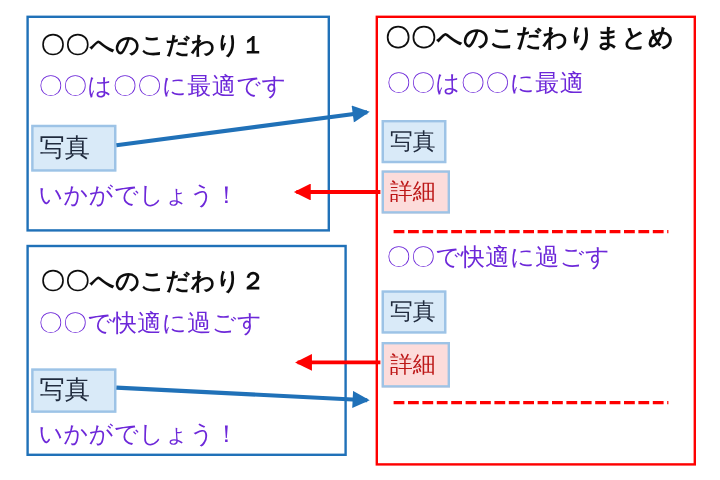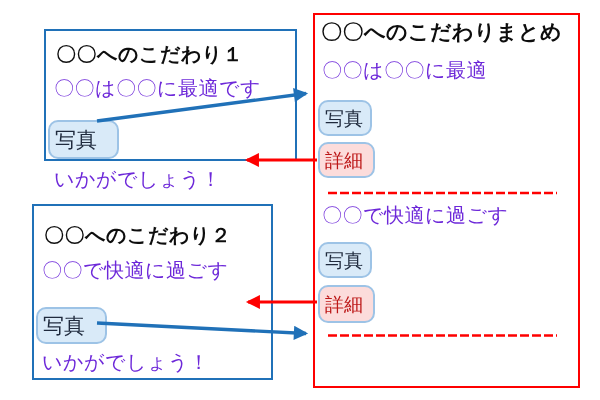--- a/index.html
+++ b/index.html
@@ -7,41 +7,41 @@
     position:relative;width:600px;height:400px;background:#ffffff;
     font-family:"Liberation Sans","DejaVu Sans",sans-serif;overflow:hidden;
   }
   .panel{position:absolute;box-sizing:border-box;background:#ffffff;}
   .panel-blue{border:2.5px solid #2071b8;}
   .panel-red{border:2.5px solid #fe0000;}
   .txt{position:absolute;white-space:nowrap;color:#6d28d9;font-size:20px;letter-spacing:.5px;line-height:1.1;}
   .title{font-weight:bold;color:#0d0d0d;}
   .chip{
     position:absolute;box-sizing:border-box;display:flex;align-items:center;
-    padding-left:5px;line-height:1;border-radius:10px;
+    padding-left:5px;line-height:1;
   }
   .chip-photo{background:#d9eaf8;border:2px solid #9dc3e6;color:#1f2a3d;}
   .chip-detail{background:#fcdcdb;border:2px solid #9dc3e6;color:#bc1616;}
   .overlay{position:absolute;left:0;top:0;width:600px;height:400px;pointer-events:none;z-index:5;}
 </style>
 </head>
 <body>
 
 <div class="canvas">
 
-  <div class="panel panel-blue" style="left:22px;top:29px;width:253px;height:132px;margin-left:22px;">
+  <div class="panel panel-blue" style="left:22px;top:13px;width:253px;height:180px;">
     <div class="txt title" style="left:10px;top:12px;">〇〇へのこだわり１</div>
     <div class="txt" style="left:8px;top:46px;">〇〇は〇〇に最適です</div>
     <div class="chip chip-photo" style="left:2px;top:89px;width:71px;height:39px;font-size:21px;">
       <span>写真</span>
     </div>
     <div class="txt" style="left:8px;top:137px;">いかがでしょう！</div>
   </div>
 
-  <div class="panel panel-blue" style="left:32px;top:204px;width:241px;height:176px;text-align:right;">
+  <div class="panel panel-blue" style="left:22px;top:204px;width:267px;height:176px;text-align:right;">
     <div class="txt title" style="left:10px;top:18px;">〇〇へのこだわり２</div>
     <div class="txt" style="left:8px;top:53px;">〇〇で快適に過ごす</div>
     <div class="chip chip-photo" style="left:2px;top:101px;width:71px;height:37px;font-size:21px;">
       <span>写真</span>
     </div>
     <div class="txt" style="left:8px;top:145px;">いかがでしょう！</div>
   </div>
 
   <div class="panel panel-red" style="left:313px;top:13px;width:267px;height:375px;">
     <div class="txt title" style="left:6px;top:5px;font-size:21px;">〇〇へのこだわりまとめ</div>

